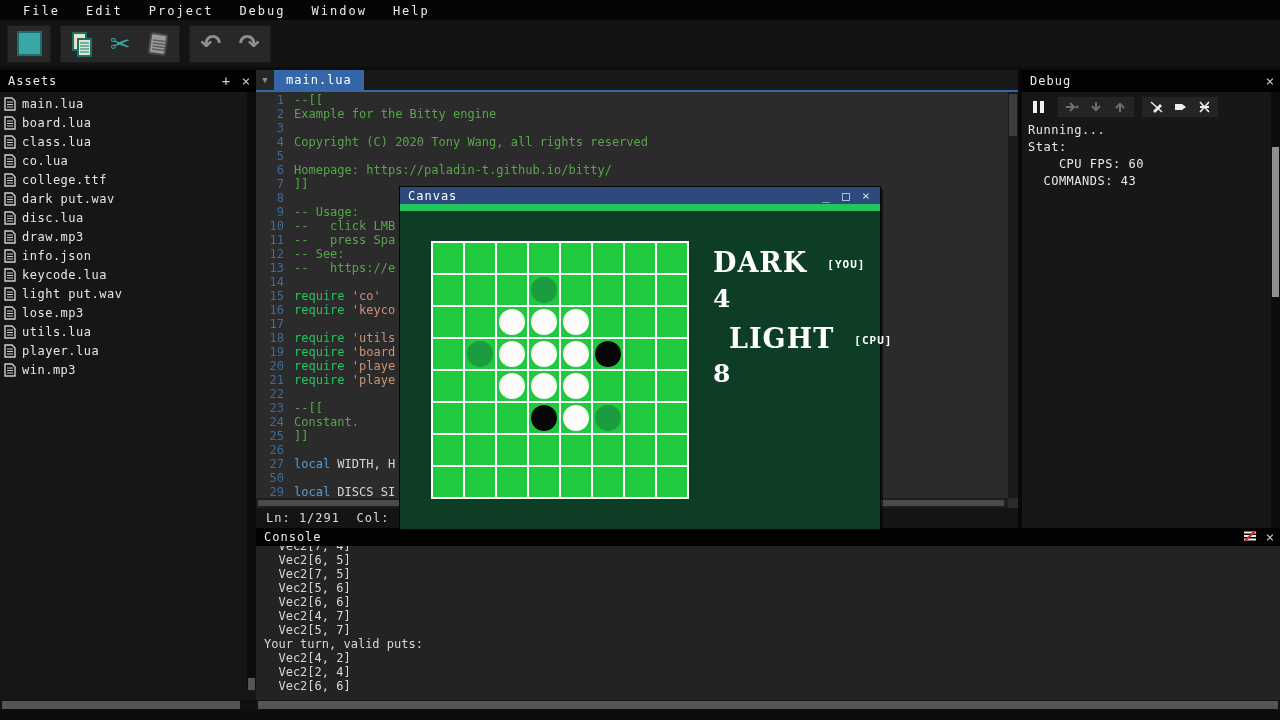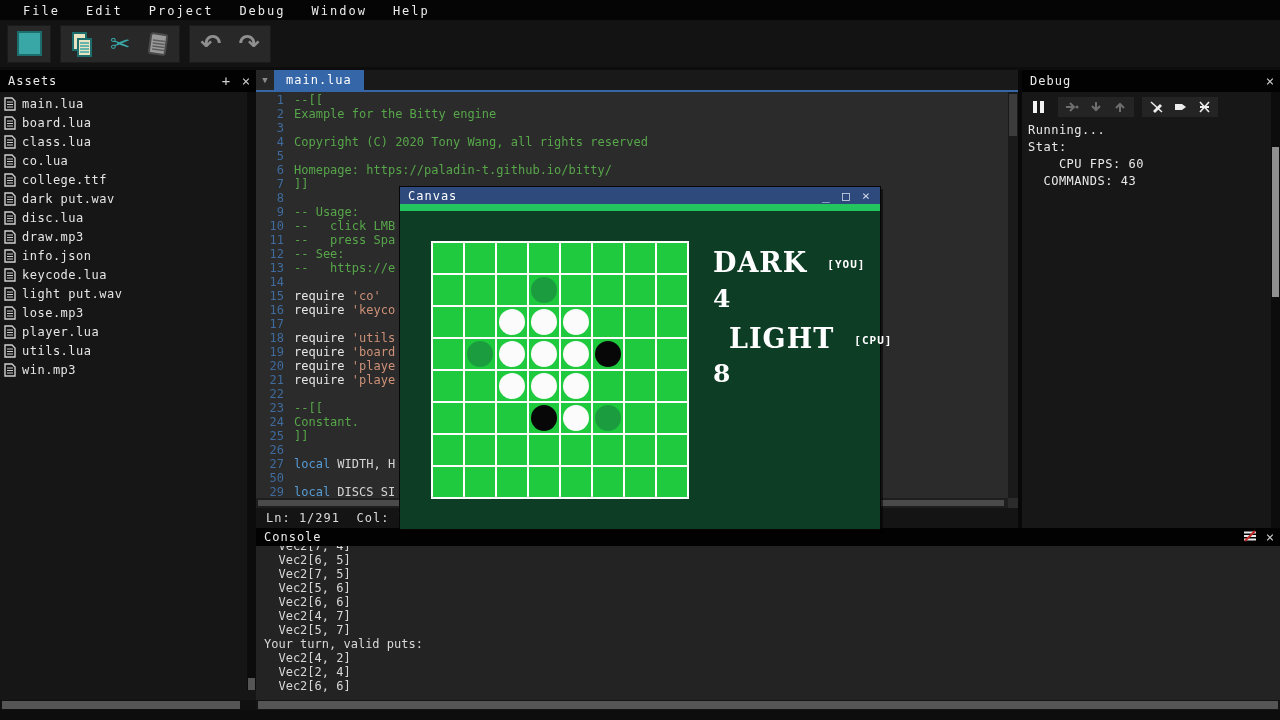--- a/index.html
+++ b/index.html
@@ -43,21 +43,21 @@
   
   #editor { position:absolute; left:256px; top:70px; width:762px; height:458px; background:#2b2b2b; }
   #tabbar { position:absolute; left:0; top:0; right:0; height:20px; background:#191919; display:flex; }
   #tab-dropdown { width:18px; height:20px; display:flex; align-items:center; justify-content:center;
                   color:#8a8a8a; font-size:9px; background:#262626; }
   .tab-active { background:#3566a8; color:#fff; font-size:12px; letter-spacing:1px; padding:3px 12px; height:20px; }
   #tab-underline { position:absolute; left:0; top:20px; right:0; height:2px; background:#3566a8; }
   #code { position:absolute; left:0; top:22px; right:10px; bottom:30px; overflow:hidden; padding-top:1px; }
   .code-line { height:14px; line-height:14px; font-size:12px; white-space:pre; }
   .gutter { display:inline-block; width:28px; text-align:right; color:#3f6b9e; margin-right:10px; }
-  .c-com { color:#57a64a; } .c-kw { color:#569cd6; } .c-kw2 { color:#e5e5e5; }
+  .c-com { color:#57a64a; } .c-kw { color:#569cd6; } .c-kw2 { color:#22c55e; }
   .c-str { color:#ce9178; } .c-pl { color:#d4d4d4; }
   #editor-vscroll { position:absolute; right:0; top:22px; width:10px; bottom:30px; background:#1a1a1a; }
   #editor-vthumb { position:absolute; left:1px; top:2px; width:8px; height:42px; background:#3c3c3c; }
   #editor-hscroll { position:absolute; left:0; bottom:20px; height:10px; right:10px; background:#1e1e1e; }
   #editor-hthumb { position:absolute; left:2px; top:2px; right:4px; height:6px; background:#4a4a4a; }
   #editor-status { position:absolute; left:0; bottom:0; height:20px; right:0; background:#141414;
                    color:#dcdcdc; font-size:12px; letter-spacing:1px; padding:3px 0 0 10px; white-space:pre; }
 
   #divider { position:absolute; left:1018px; top:70px; width:4px; height:640px; background:#080808; }
 
@@ -251,28 +251,28 @@
             <path d="M1 1 h7 l3 3 v9 h-10 z" fill="none" stroke="#cfcfcf" stroke-width="1.4"></path>
             <path d="M3 5 h6 M3 7.5 h6 M3 10 h6" stroke="#cfcfcf" stroke-width="1"></path>
           </svg>
           <span class="asset-label">lose.mp3</span>
         </div>
         <div class="asset-row">
           <svg width="12" height="14" viewBox="0 0 12 14">
             <path d="M1 1 h7 l3 3 v9 h-10 z" fill="none" stroke="#cfcfcf" stroke-width="1.4"></path>
             <path d="M3 5 h6 M3 7.5 h6 M3 10 h6" stroke="#cfcfcf" stroke-width="1"></path>
           </svg>
+          <span class="asset-label">utils.lua</span>
+        </div>
+        <div class="asset-row">
+          <svg width="12" height="14" viewBox="0 0 12 14">
+            <path d="M1 1 h7 l3 3 v9 h-10 z" fill="none" stroke="#cfcfcf" stroke-width="1.4"></path>
+            <path d="M3 5 h6 M3 7.5 h6 M3 10 h6" stroke="#cfcfcf" stroke-width="1"></path>
+          </svg>
           <span class="asset-label">player.lua</span>
-        </div>
-        <div class="asset-row">
-          <svg width="12" height="14" viewBox="0 0 12 14">
-            <path d="M1 1 h7 l3 3 v9 h-10 z" fill="none" stroke="#cfcfcf" stroke-width="1.4"></path>
-            <path d="M3 5 h6 M3 7.5 h6 M3 10 h6" stroke="#cfcfcf" stroke-width="1"></path>
-          </svg>
-          <span class="asset-label">utils.lua</span>
         </div>
         <div class="asset-row">
           <svg width="12" height="14" viewBox="0 0 12 14">
             <path d="M1 1 h7 l3 3 v9 h-10 z" fill="none" stroke="#cfcfcf" stroke-width="1.4"></path>
             <path d="M3 5 h6 M3 7.5 h6 M3 10 h6" stroke="#cfcfcf" stroke-width="1"></path>
           </svg>
           <span class="asset-label">win.mp3</span>
         </div>
       </div>
     <div id="assets-vscroll">

